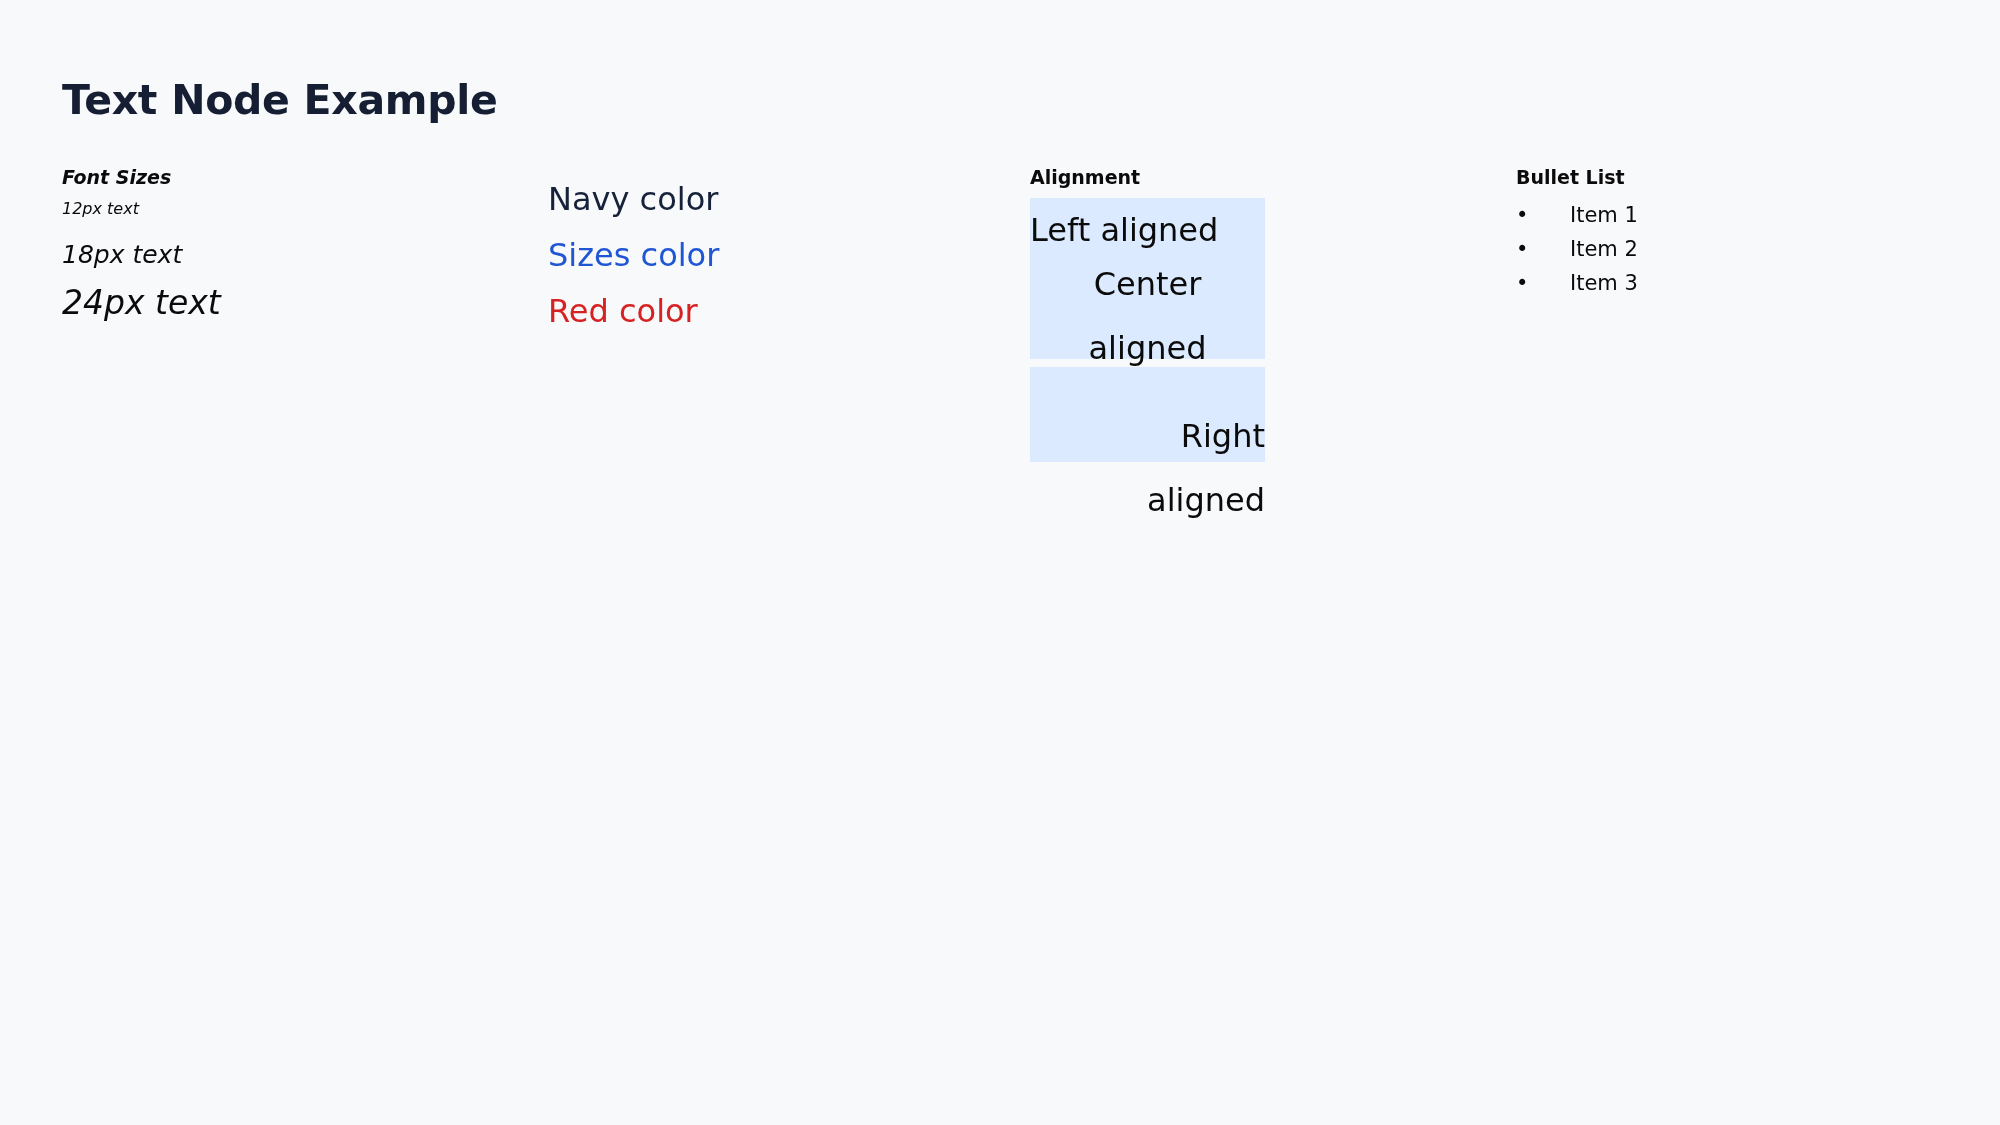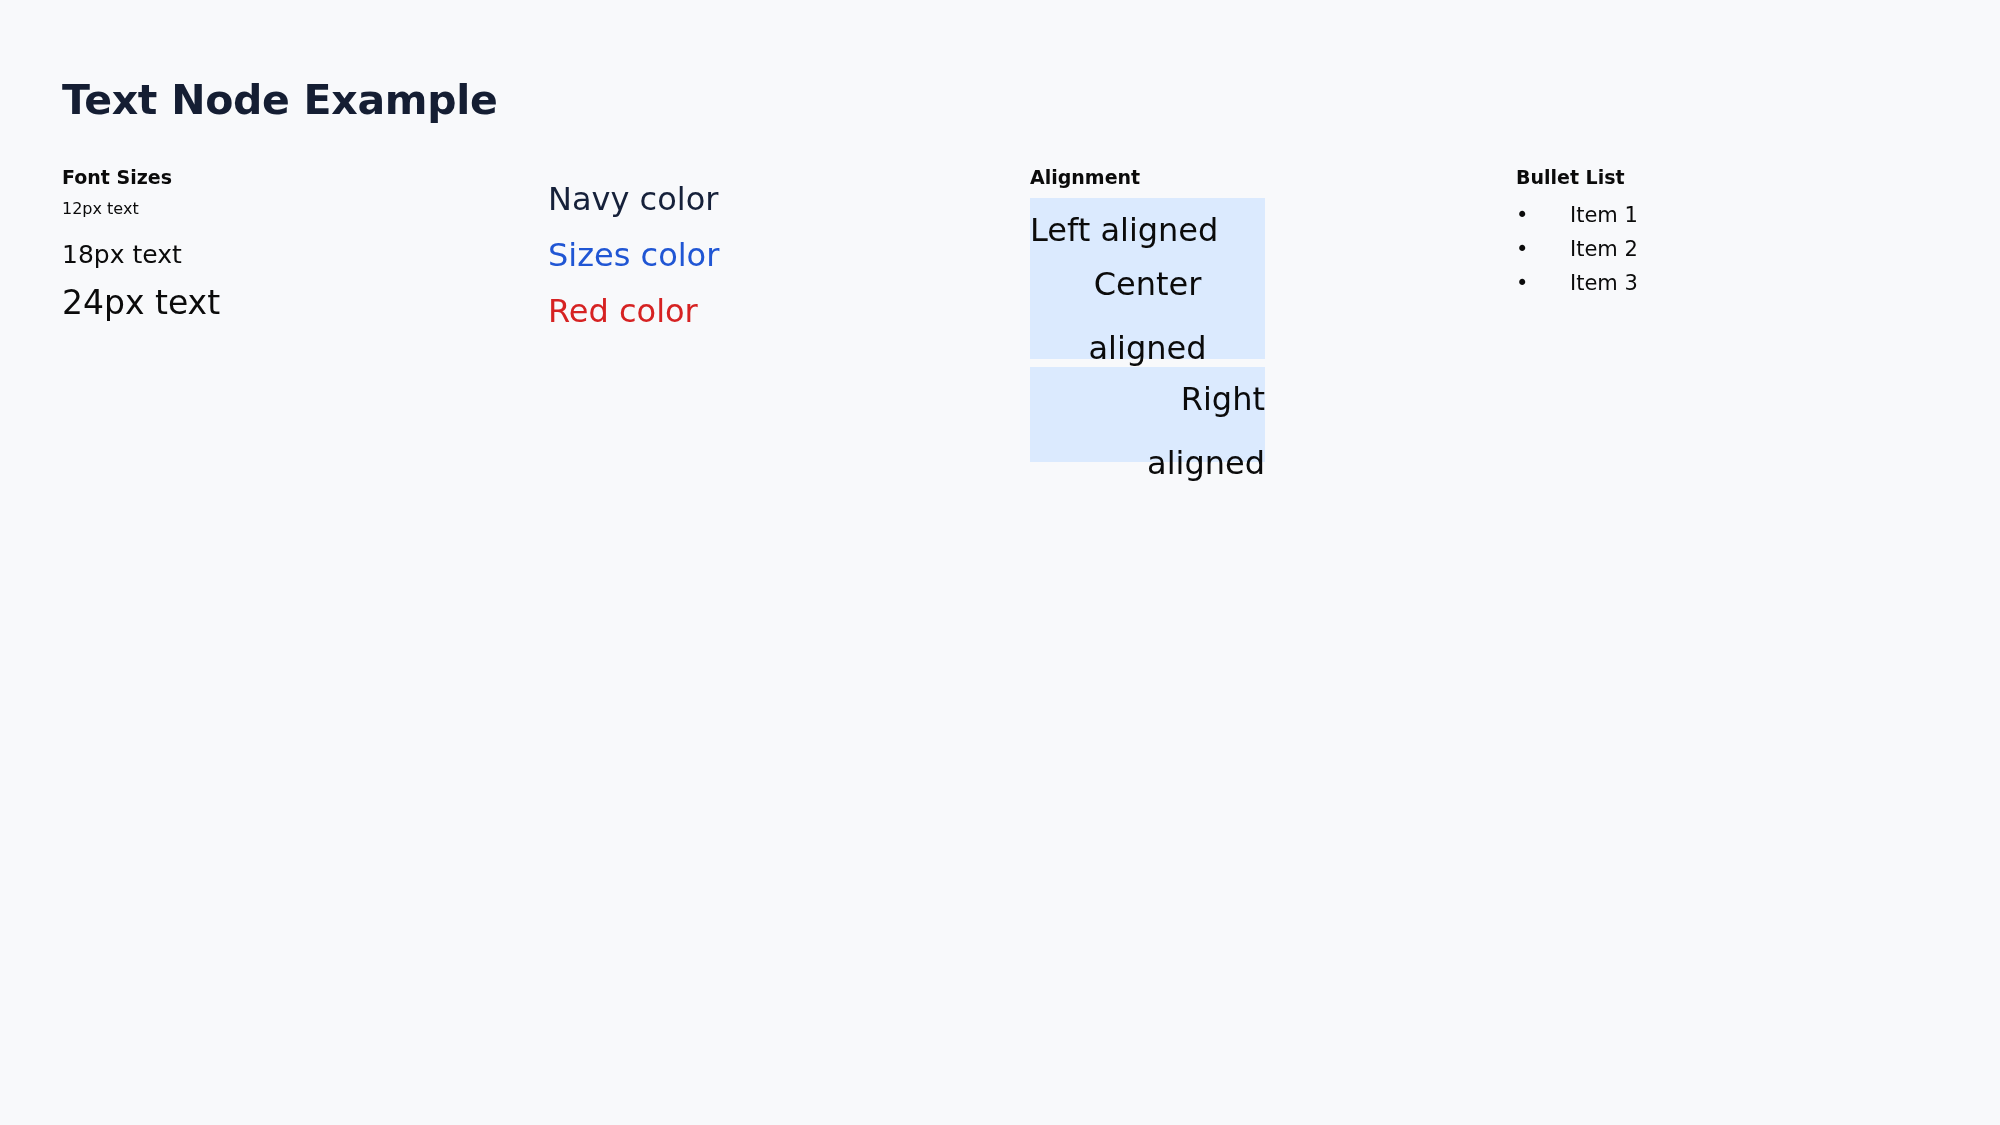--- a/index.html
+++ b/index.html
@@ -26,21 +26,21 @@
     letter-spacing: -0.3px;
     color: #151e33;
     white-space: nowrap;
   }
 
   
   .column {
     position: absolute;
     top: 166px;
   }
-  .col-font-sizes  { left: 62px;   width: 440px; }
+  .col-font-sizes  { left: 62px;   width: 440px; font-style: italic; }
   .col-colors      { left: 548px;  width: 440px; }
   .col-alignment   { left: 1030px; width: 440px; }
   .col-bullets     { left: 1516px; width: 440px; }
 
   .col-heading {
     font-size: 19px;
     font-weight: 700;
     color: #0b0b0b;
     line-height: 22px;
     margin: 0 0 10px 0;
@@ -83,21 +83,21 @@
   .align-center { top: 86px;  height: 107px; text-align: center; }
   .align-right  { top: 201px; height: 95px;  text-align: right; }
 
   .align-center .align-text,
   .align-right  .align-text {
     display: block;
     white-space: normal;
     word-spacing: normal;
   }
   .align-center .align-text { width: 180px; margin: 0 auto; }
-  .align-right  .align-text { width: 160px; margin-left: auto; }
+  .align-right  .align-text { width: 160px; margin-left: auto; margin-top: 37px; }
   .align-left   .align-text { display: block; white-space: nowrap; }
 
   
   .bullet-list {
     list-style: none;
     margin: 6px 0 0 0;
     padding: 0;
   }
   .bullet-item {
     position: relative;

